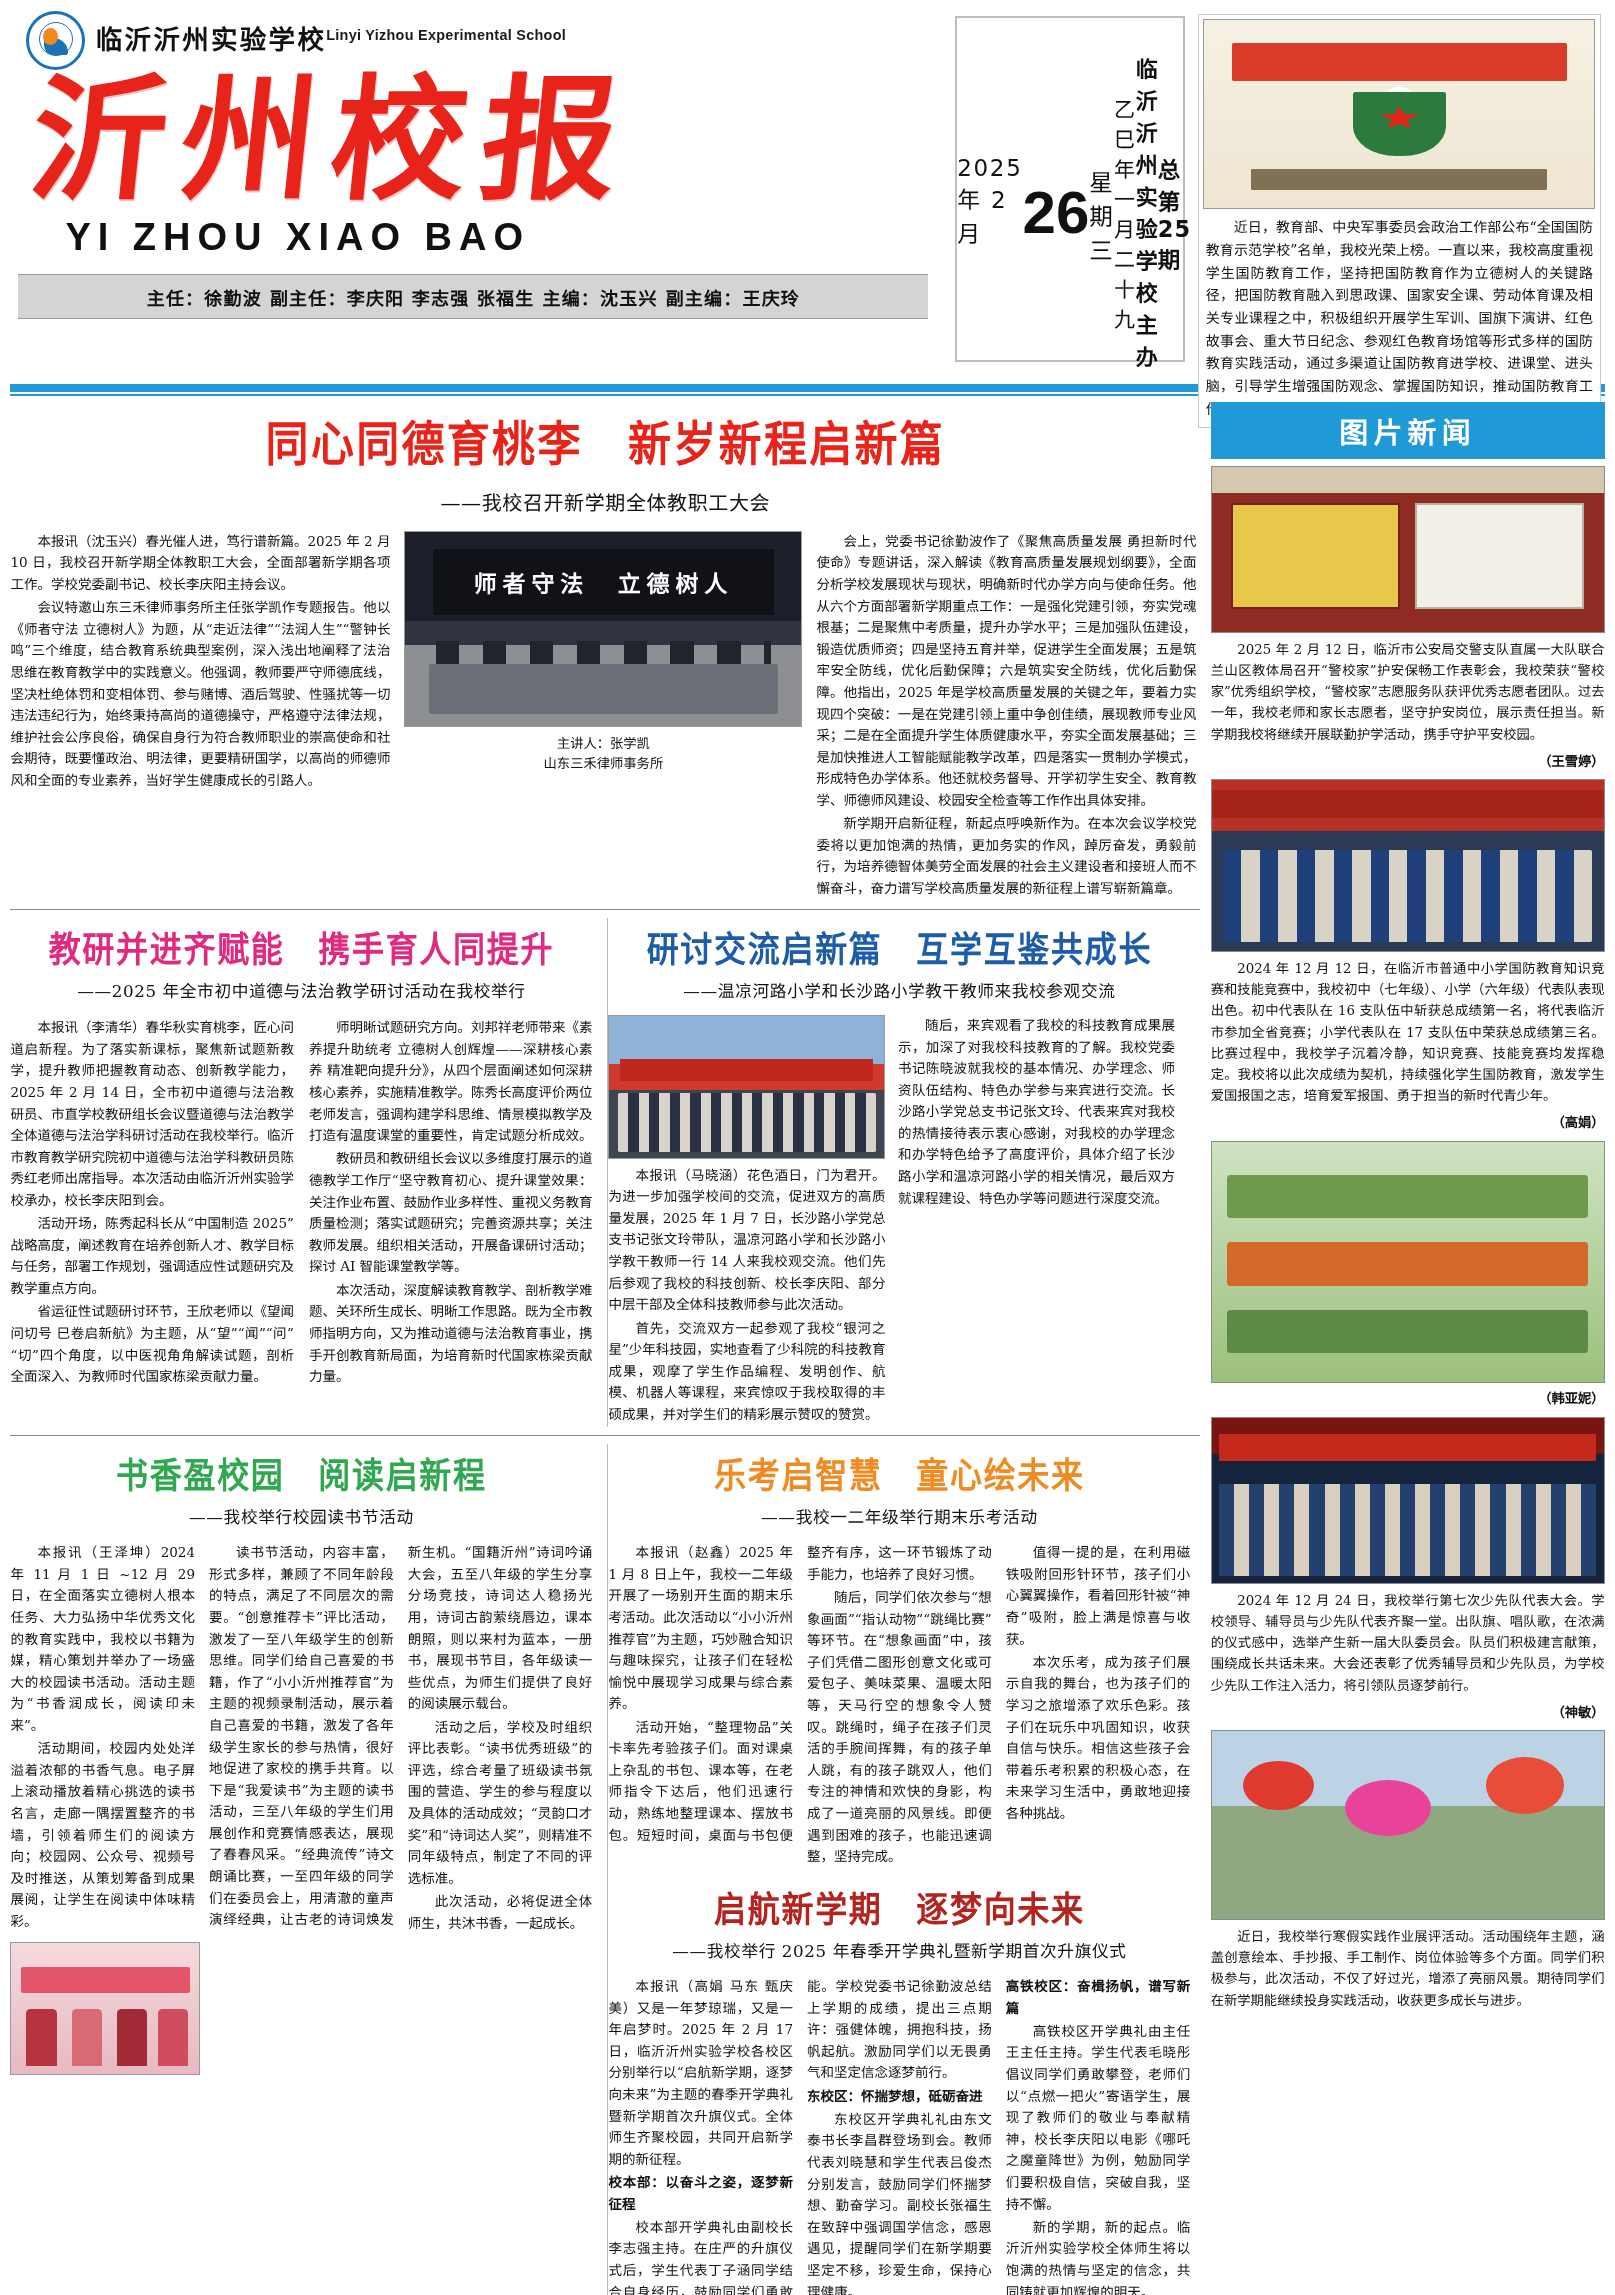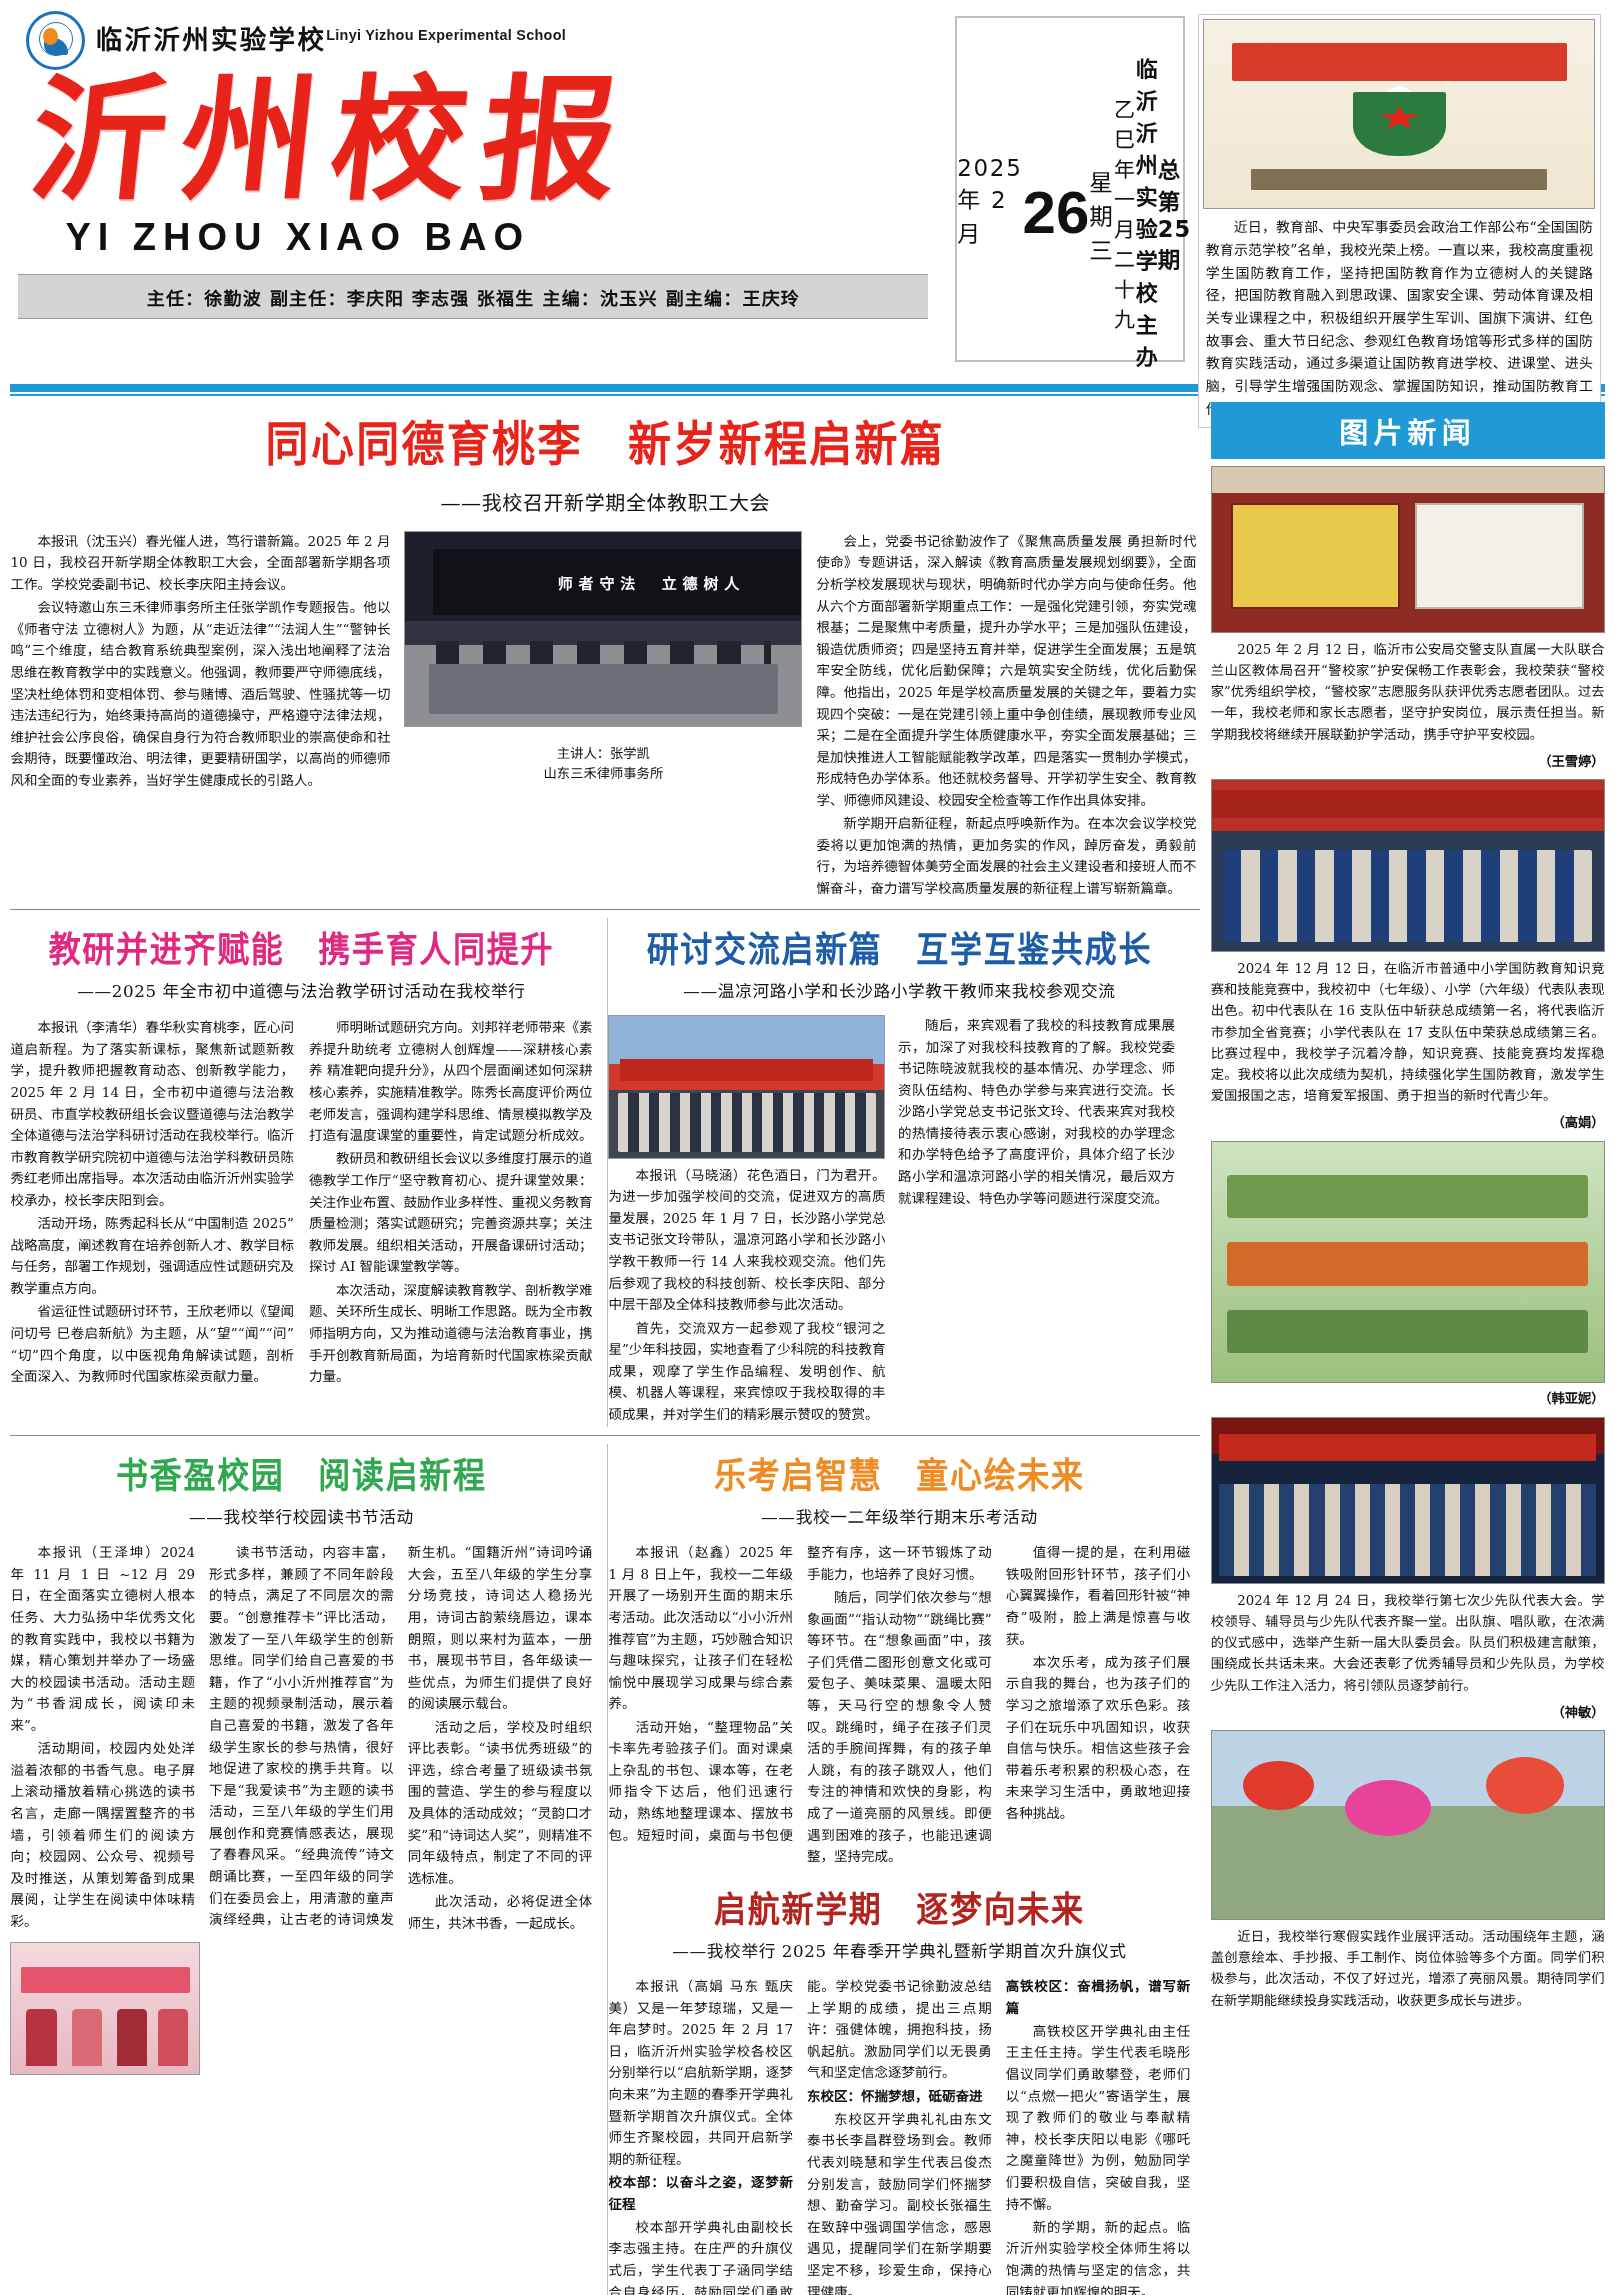--- a/index.html
+++ b/index.html
@@ -135,21 +135,21 @@
 
   .photo{
     border:1.2px solid #999;box-sizing:border-box;overflow:hidden;position:relative;
   }
   .ph-meet{
     background:linear-gradient(#1d1f2a 0 46%,#2f3440 46% 58%,#8e8f93 58% 100%);
   }
   .ph-meet .screen{
     position:absolute;left:7%;top:9%;width:86%;height:34%;
     background:#101217;display:flex;align-items:center;justify-content:center;
-    color:#fff;font-size:15px;letter-spacing:5.8px;font-family:"DejaVu Serif",serif;font-weight:700;padding-left:48px;
+    color:#fff;font-size:23px;letter-spacing:5.8px;font-family:"DejaVu Serif",serif;font-weight:700;
   }
   .ph-meet .tablerow{position:absolute;left:6%;bottom:6%;width:88%;height:26%;background:#6b6f78;border-radius:2.3px;}
   .ph-meet .tablerow:before{
     content:"";position:absolute;left:2%;top:-46%;width:96%;height:46%;
     background:repeating-linear-gradient(90deg,#22242c 0 7%,transparent 7% 14%);
   }
   .ph-group{background:linear-gradient(#8fb2d8 0 34%,#cf3a2c 34% 52%,#3f4652 52% 100%);}
   .ph-group .band{position:absolute;left:4%;top:30%;width:92%;height:16%;background:#c0271c;}
   .ph-group .row{
     position:absolute;left:3%;bottom:4%;width:94%;height:42%;
@@ -157,21 +157,21 @@
     border-radius:1.7px;
   }
   .ph-read{background:linear-gradient(#f4d9dd,#e8b9c2);}
   .ph-read .shelf{position:absolute;left:5%;top:18%;width:90%;height:20%;background:#e2556a;border-radius:1.7px;}
   .ph-read .kid{position:absolute;bottom:6%;width:16%;height:44%;background:#b6333f;border-radius:4.6px 4.6px 0 0;}
   .ph-read .kid:nth-child(2){left:8%;}
   .ph-read .kid:nth-child(3){left:32%;background:#d96a75;}
   .ph-read .kid:nth-child(4){left:56%;background:#a12c38;}
   .ph-read .kid:nth-child(5){left:78%;background:#cf4d5d;}
   .cap{
-    font-size:13.3px;font-family:"DejaVu Serif",serif;margin-top:17px;line-height:1.5;
+    font-size:13.3px;font-family:"DejaVu Serif",serif;margin-top:7px;line-height:1.5;
   }
 
   
   .sec-head{
     background:#1f9ad6;color:#fff;text-align:center;
     font-size:29px;font-weight:700;letter-spacing:5.2px;
     font-family:"DejaVu Sans",sans-serif;padding:7px 0 8px;
   }
   .rc-photo{width:100%;border:1.2px solid #8a8a8a;box-sizing:border-box;position:relative;overflow:hidden;margin-top:7px;}
   .rc-cap{font-size:13.3px;line-height:1.6;text-align:justify;font-family:"DejaVu Serif",serif;text-indent:2em;margin:5.8px 0 2.3px;}

